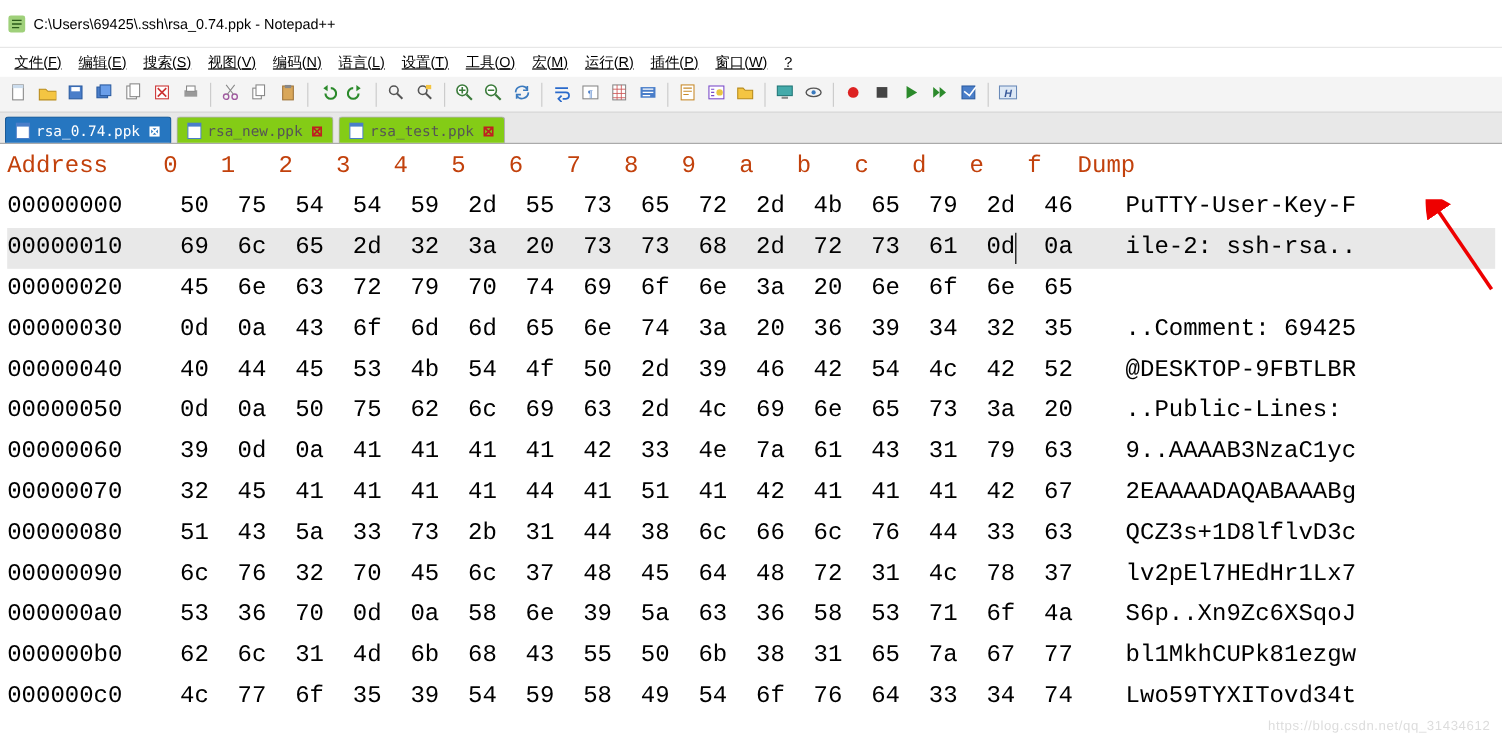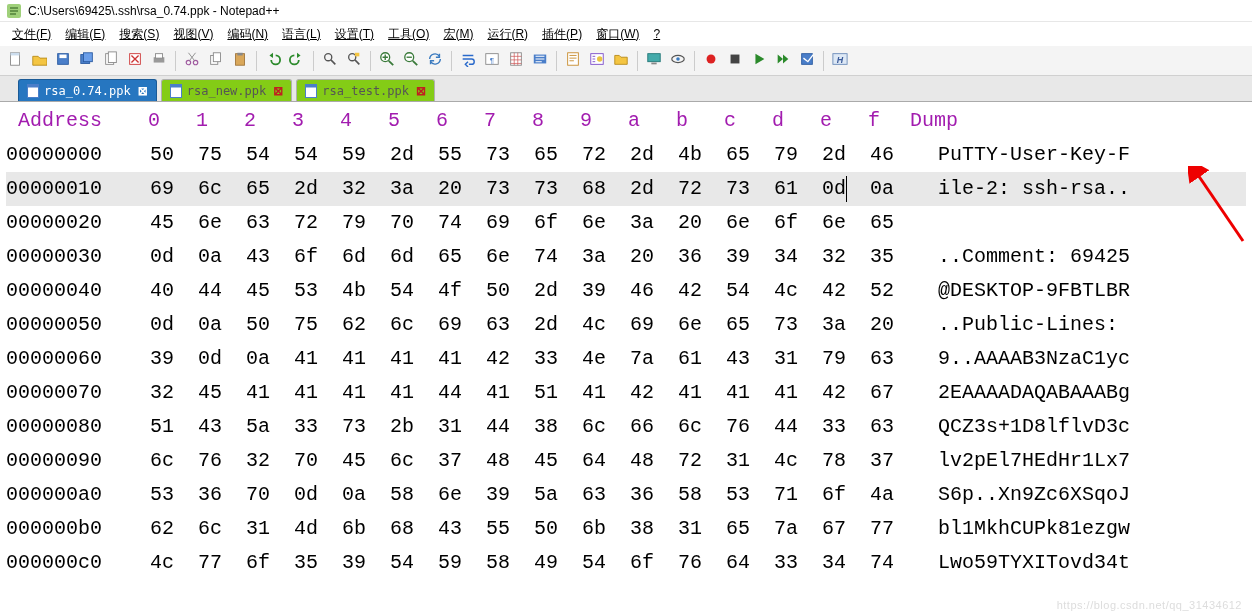--- a/index.html
+++ b/index.html
@@ -1,33 +1,33 @@
 <!DOCTYPE html>
 <html><head>
 <meta charset="utf-8">
 <style>
   * { margin: 0; padding: 0; box-sizing: border-box; }
   body { font-family: "Microsoft YaHei", "Segoe UI", Tahoma, sans-serif; font-size: 12px; background: #fff; overflow: hidden; width: 1252px; height: 613px; }
-  .titlebar { display: flex; align-items: center; height: 22px; background: #fff; padding: 0 6px; gap: 6px; border-bottom: 1px solid #e7e7e7; }
+  .titlebar { display: flex; align-items: center; height: 40px; background: #fff; padding: 0 6px; gap: 6px; border-bottom: 1px solid #e7e7e7; }
   .titlebar .app-icon { width: 16px; height: 16px; display: inline-flex; }
   .titlebar .title-text { color: #000; font-size: 12px; }
   .menubar { display: flex; align-items: center; height: 24px; padding: 0 6px; gap: 2px; background: #fff; }
   .menubar .menu-item { padding: 2px 6px; cursor: default; color: #000; text-decoration: underline; }
   .menubar .menu-item u { text-decoration: underline; }
   .toolbar { display: flex; align-items: center; height: 30px; padding: 2px 4px; gap: 2px; background: #f4f4f4; border-bottom: 1px solid #d0d0d0; }
   .tb-btn { width: 22px; height: 22px; display: inline-flex; align-items: center; justify-content: center; border: 1px solid transparent; border-radius: 2px; }
   .tb-sep { width: 1px; height: 20px; background: #ccc; margin: 0 3px; }
-  .tabbar { display: flex; align-items: flex-end; height: 26px; background: #e8e8e8; padding-left: 18px; border-bottom: 1px solid #aaa; }
+  .tabbar { display: flex; align-items: flex-end; height: 26px; background: #e8e8e8; padding-left: 4px; border-bottom: 1px solid #aaa; }
   .tab { display: inline-flex; align-items: center; gap: 5px; height: 22px; padding: 0 8px; background: #84cc16; border: 1px solid #b0b0b0; border-bottom: none; border-radius: 3px 3px 0 0; margin-right: 4px; font-family: Consolas, monospace; font-size: 12px; color: #555; }
   .tab.active { background: #2676c0; color: #fff; border-color: #1a5a96; }
   .tab .file-ico { width: 12px; height: 14px; }
   .tab .close-x { font-weight: bold; color: #c02020; margin-left: 2px; font-family: sans-serif; }
   .tab.active .close-x { color: #fff; }
   .editor { font-family: Consolas, "Courier New", monospace; font-size: 20px; line-height: 34px; padding: 2px 6px; background: #fff; overflow: hidden; }
-  .header-row { display: flex; color: #a21caf; letter-spacing: 0; margin-left: 12px; }
+  .header-row { display: flex; color: #c2410c; letter-spacing: 0; }
   .row { display: flex; color: #000; position: relative; gap: 20px; }
   .row.hl { background: #e8e8e8; }
   .addr { width: 112px; display: inline-block; }
   .hcell { width: 48px; text-align: center; display: inline-block; }
   .dump-lbl { padding-left: 12px; text-align: right; }
   .dump { padding-left: 12px; }
   .hexblock { display: flex; }
   .caret { position: absolute; top: 4px; width: 1px; height: 26px; background: #000; }
   .arrow-pointer { position: absolute; right: 4px; pointer-events: none; }
   .arrow-pointer svg { display: block; }

